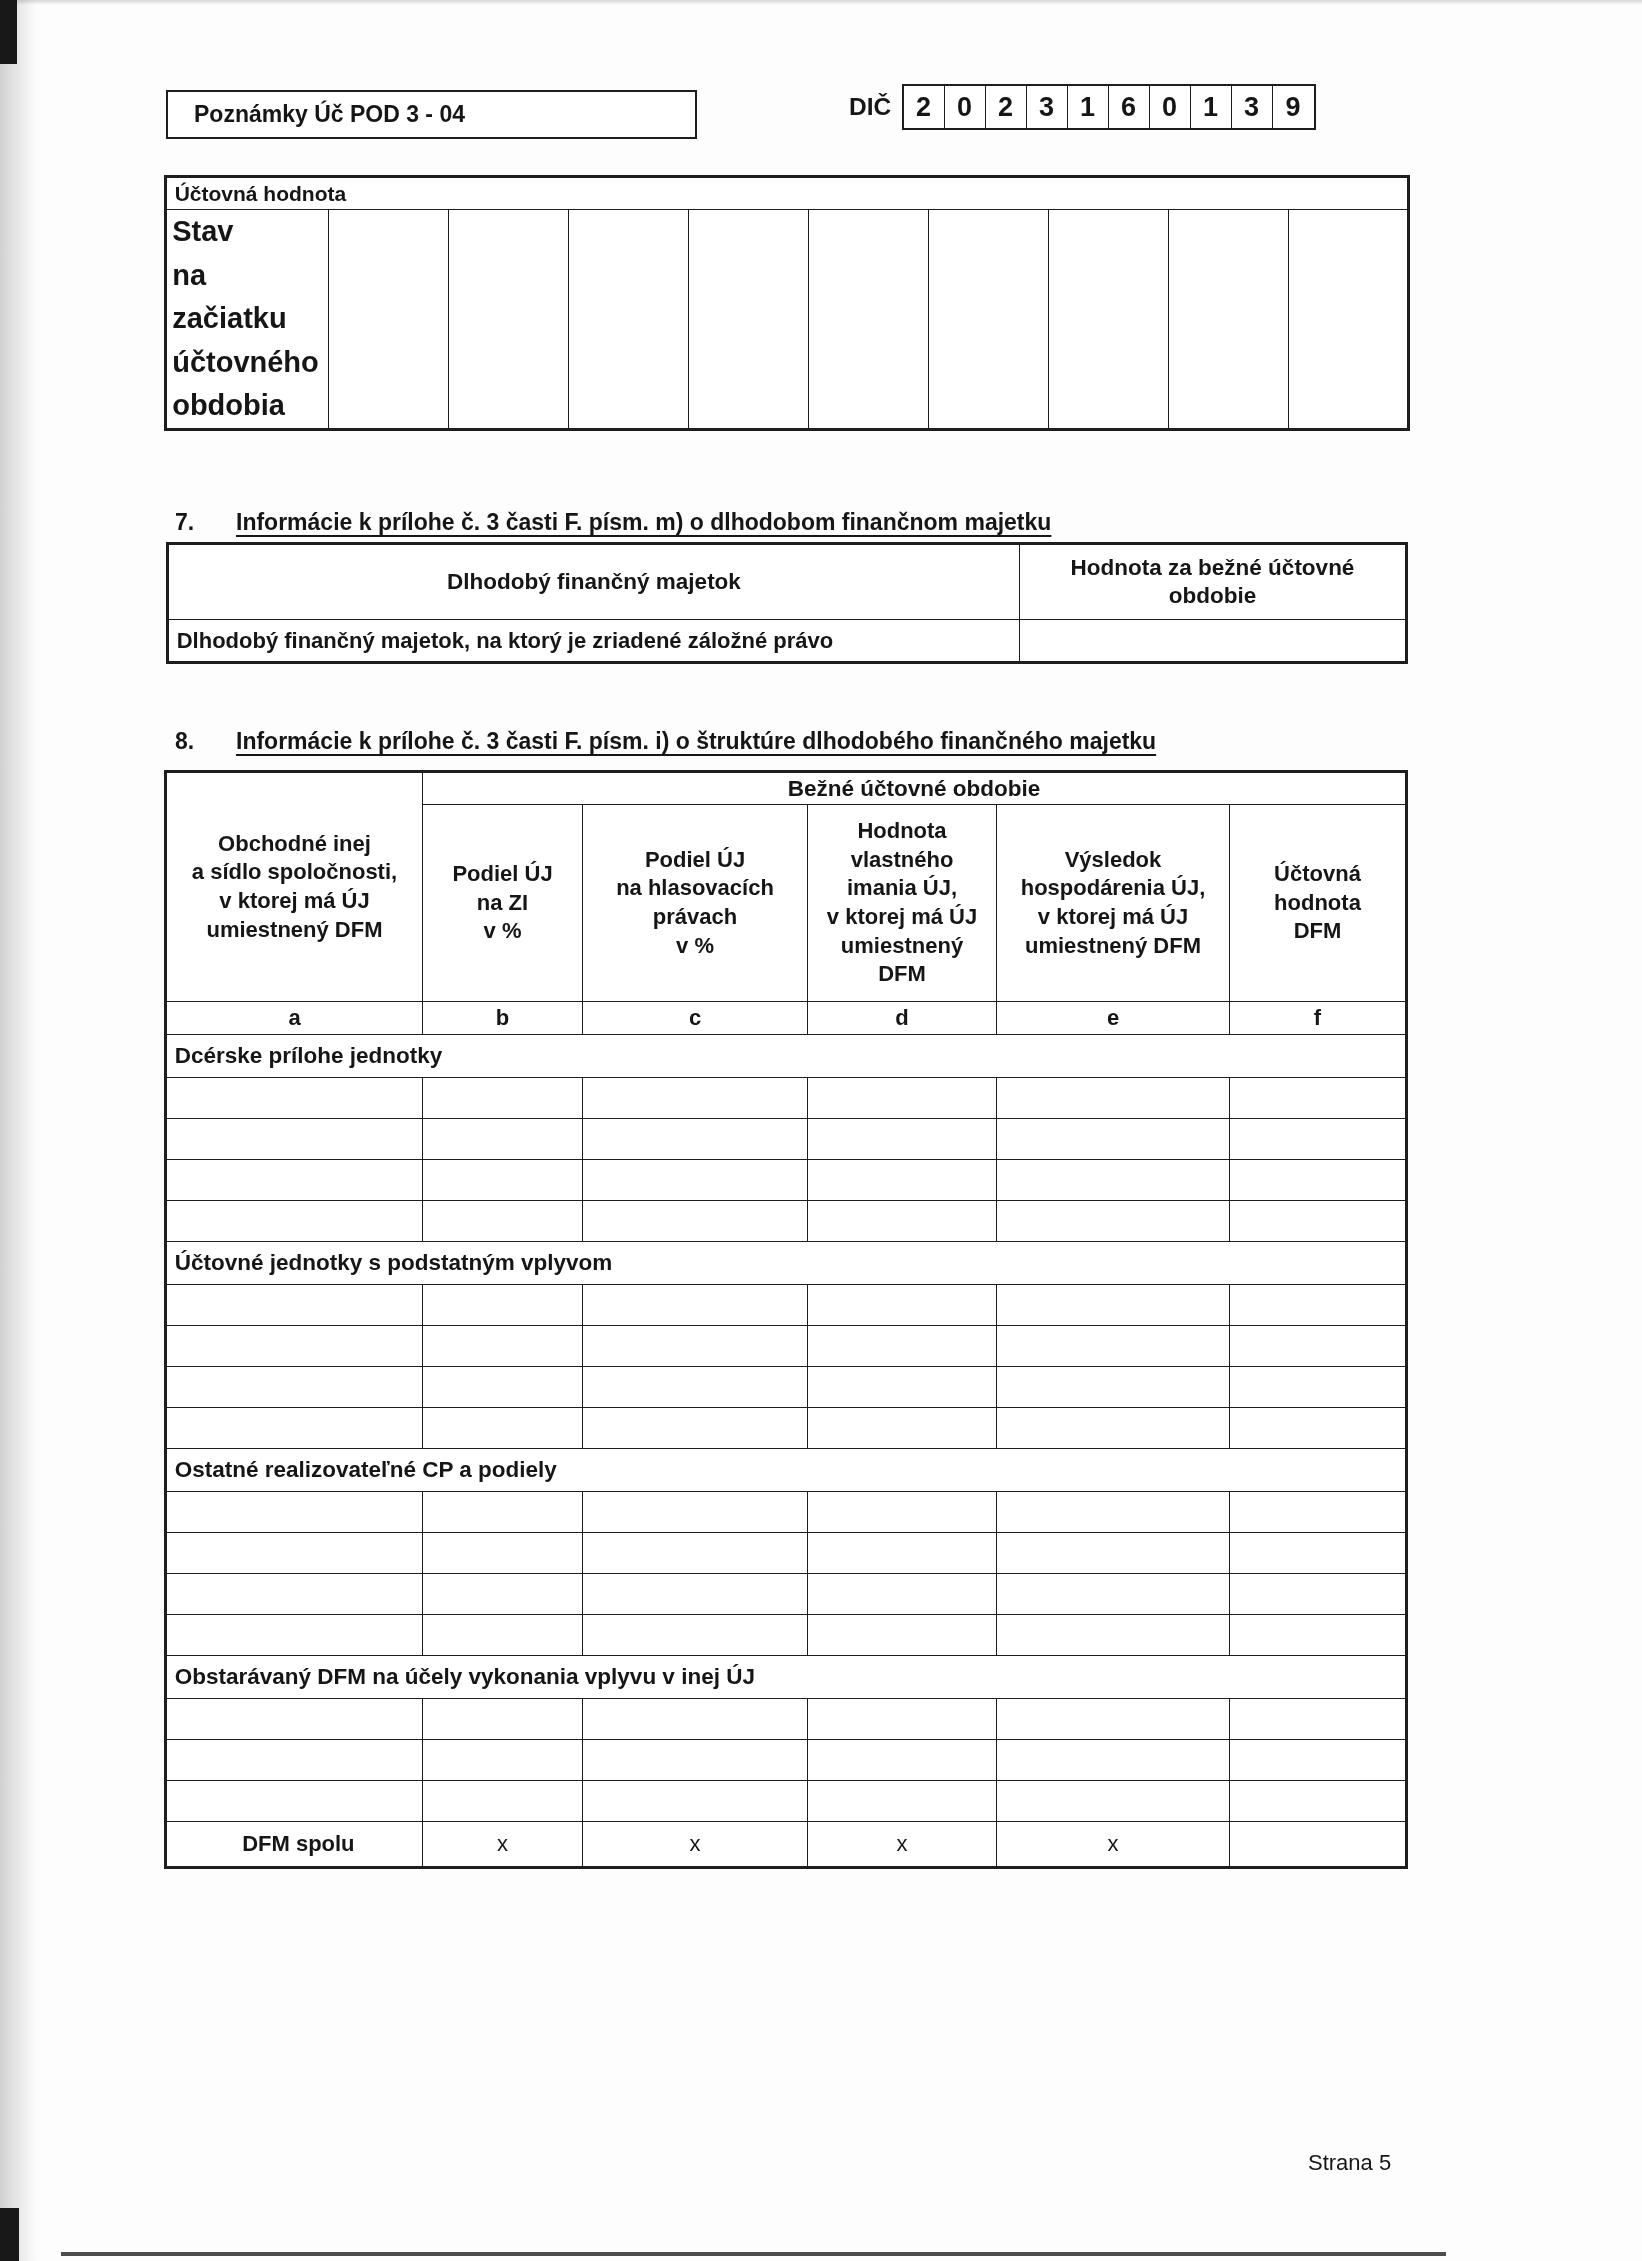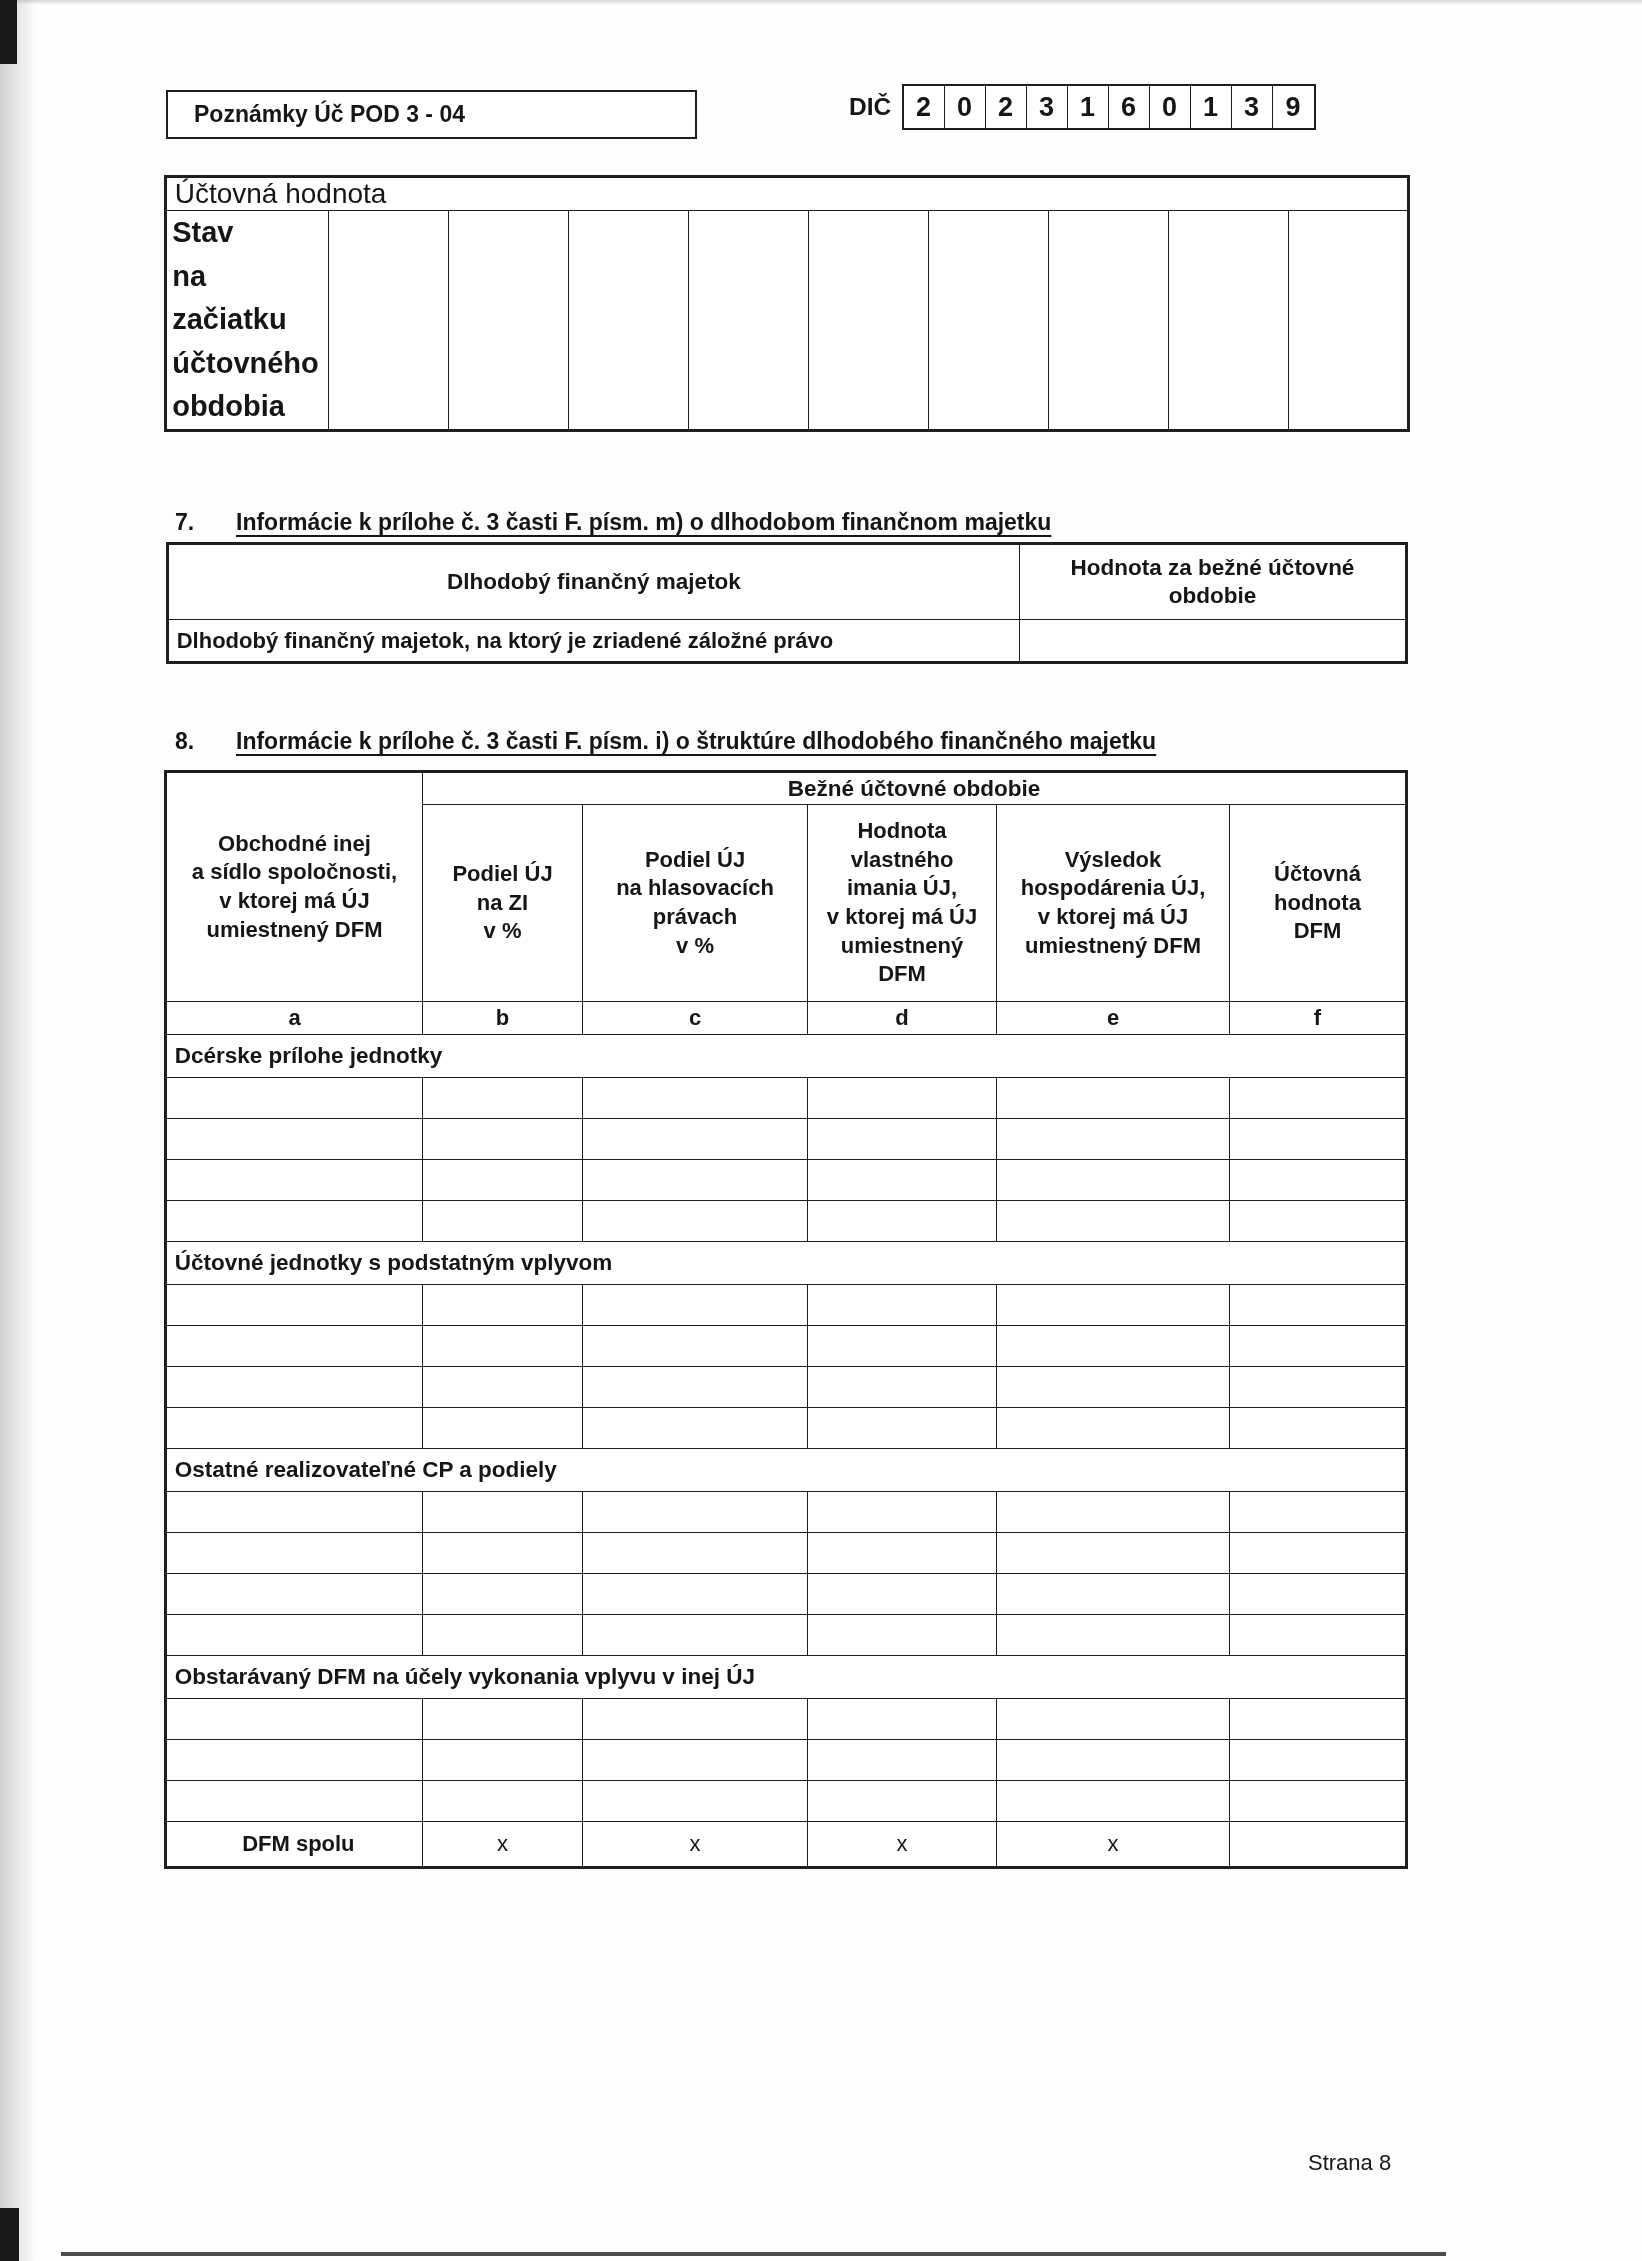--- a/index.html
+++ b/index.html
@@ -30,21 +30,21 @@
   .dic-box:last-child { border-right:none; }
 
   
   table.form { border-collapse:collapse; table-layout:fixed; position:absolute;
     border:3.2px solid #1e1e1e; background:#fff; }
   table.form td { border:1.9px solid #1e1e1e; vertical-align:middle; overflow:hidden; }
   .prewrap { white-space:pre-line; }
 
   
   #t1 { left:164px; top:175px; width:1241px; }
-  #t1 .t1-title { height:33px; font-weight:normal; font-size:28px; padding-left:7.7px; }
+  #t1 .t1-title { height:33px; font-weight:bold; font-size:21px; padding-left:7.7px; }
   #t1 tr.t1-r1 td { height:157px; }
   #t1 tr.t1-r2 td { height:113px; }
   #t1 .t1-lbl { font-weight:bold; font-size:29px; line-height:1.5; padding-left:5.2px; }
 
   
   .sec-heading { position:absolute; display:flex; font-size:23px; font-weight:bold; }
   .sec-heading .num { width:61px; }
   .sec-heading .txt { text-decoration:underline; text-underline-offset:4.5px; text-decoration-thickness:1.9px; }
   #h7 { left:175px; top:509px; }
   #h8 { left:175px; top:728px; }
@@ -348,16 +348,16 @@
         <td class="t8-total-lbl">DFM spolu</td>
         <td>x</td>
         <td>x</td>
         <td>x</td>
         <td>x</td>
         <td></td>
       </tr>
     </tbody>
   </table>
 
-  <div class="page-number">Strana 8</div>
+  <div class="page-number">Strana 5</div>
 
 </div>
 
 
 </body></html>

